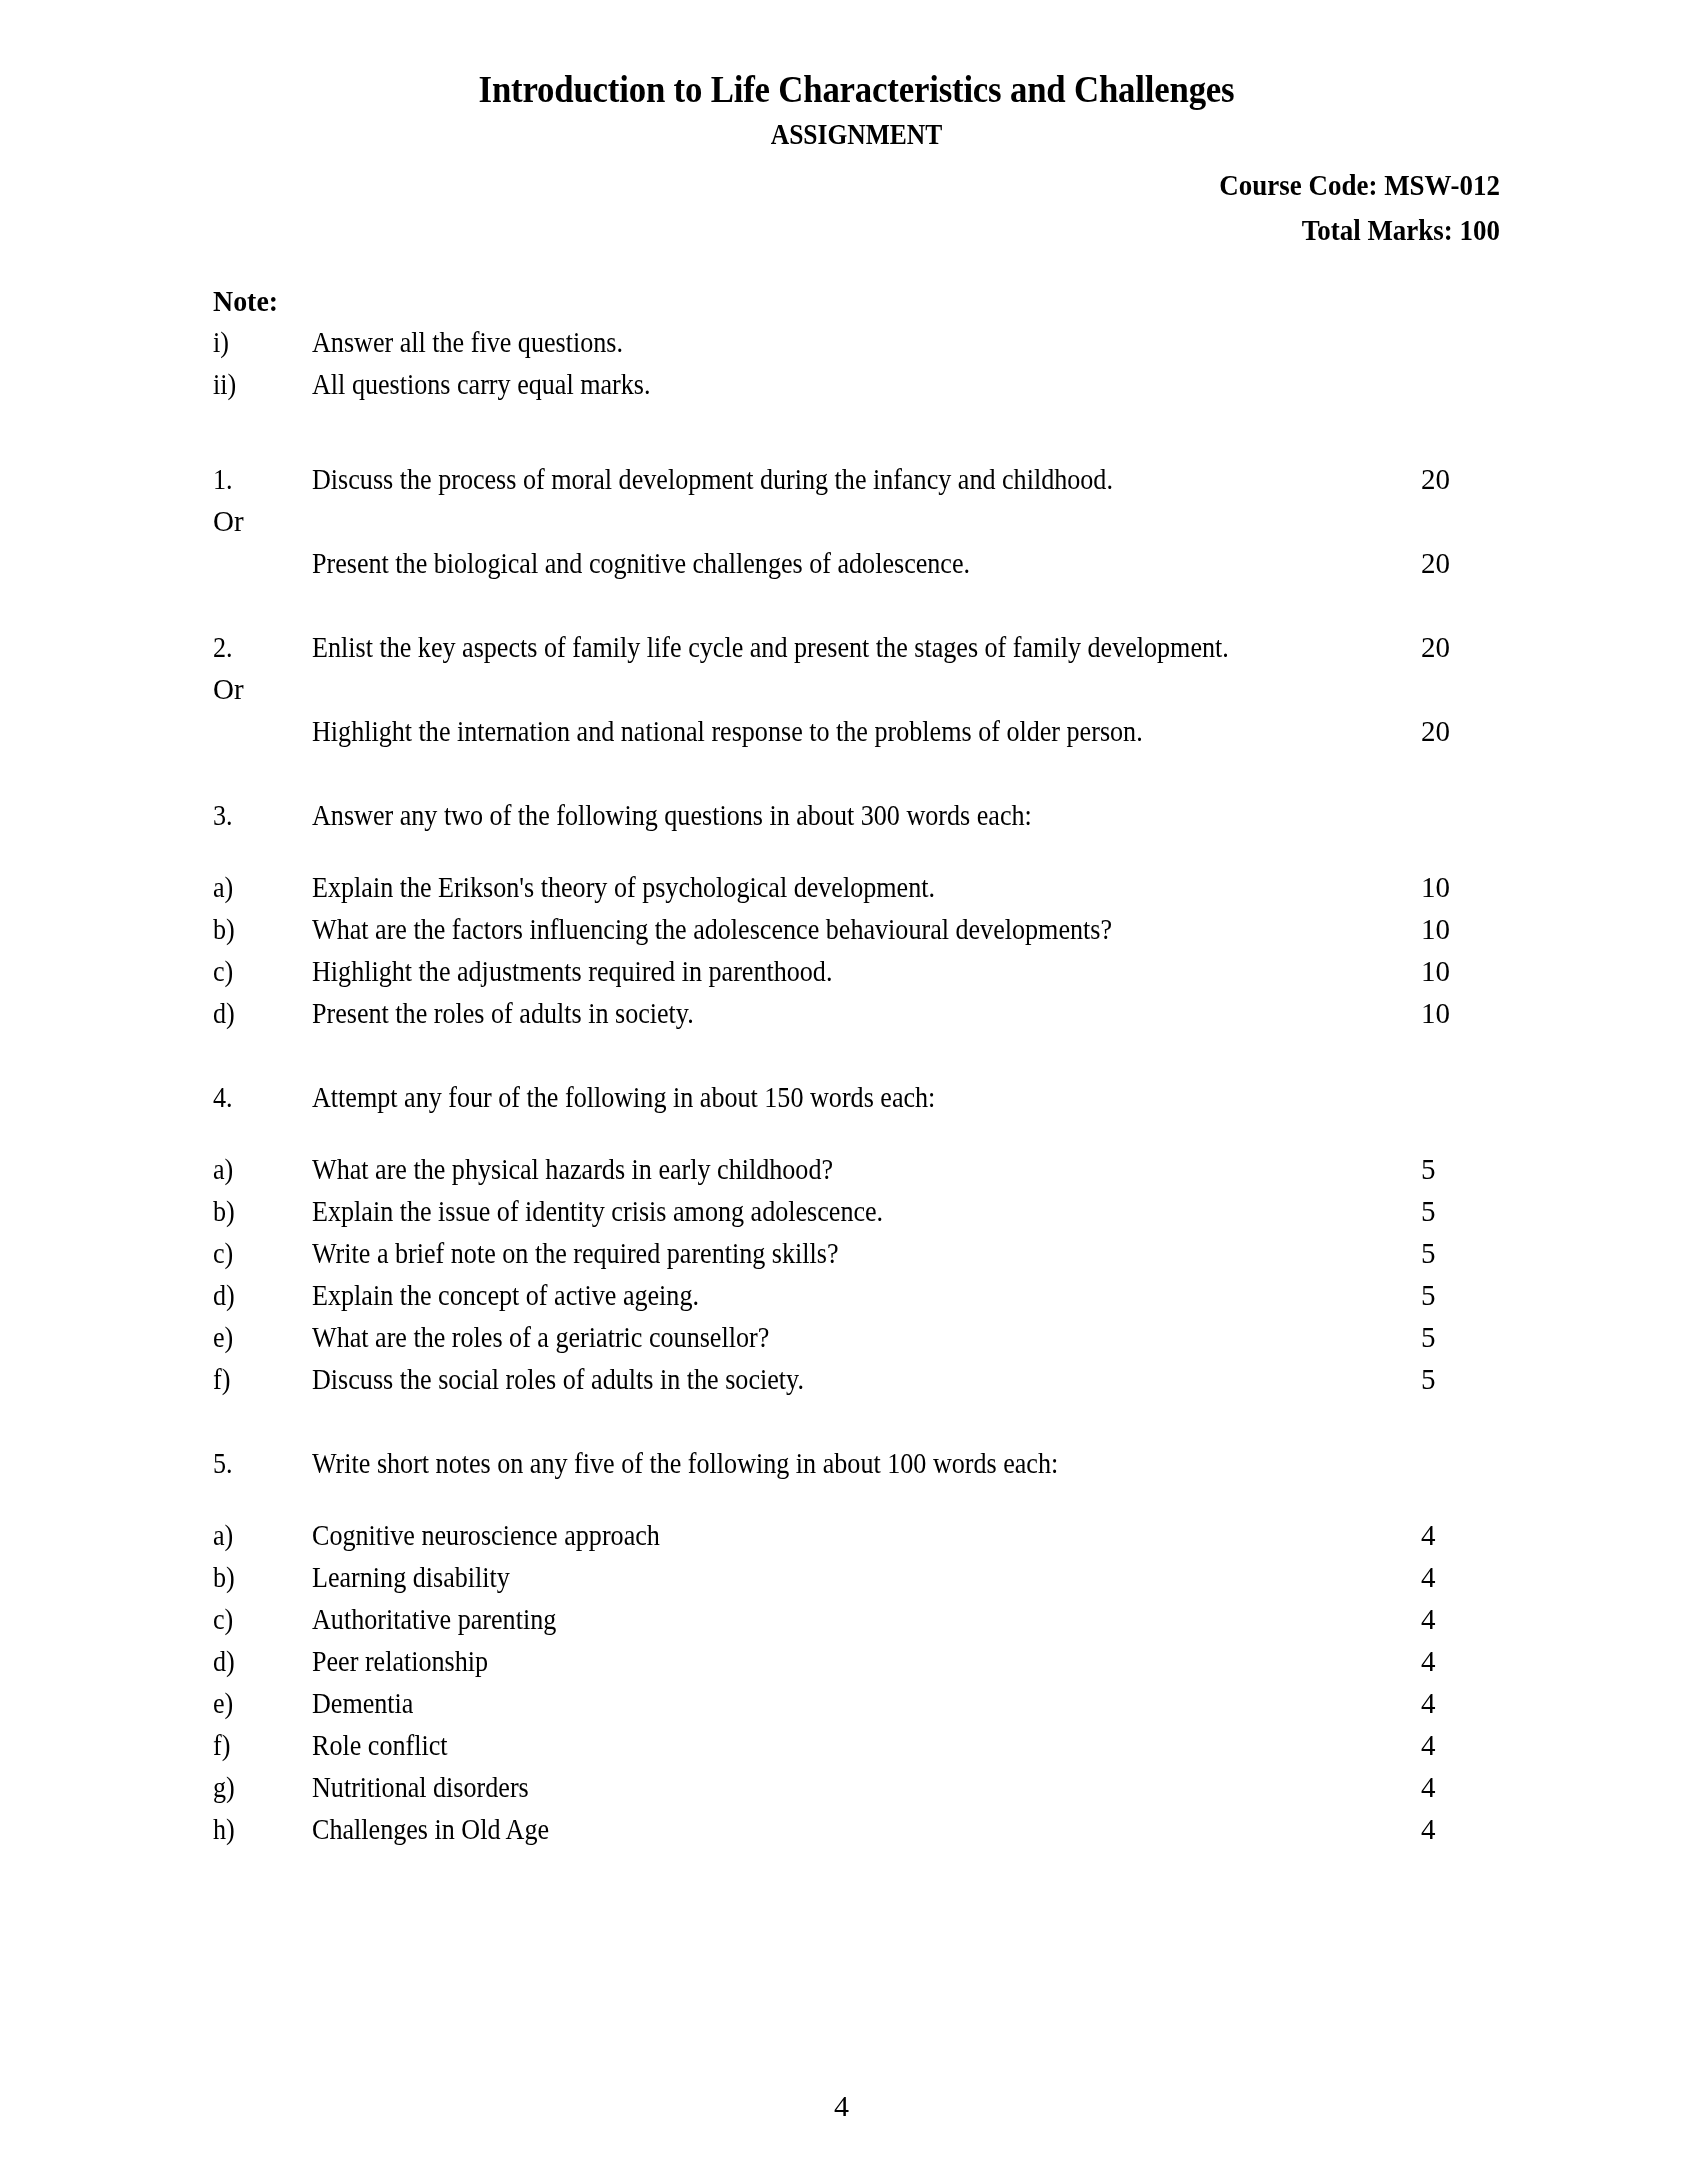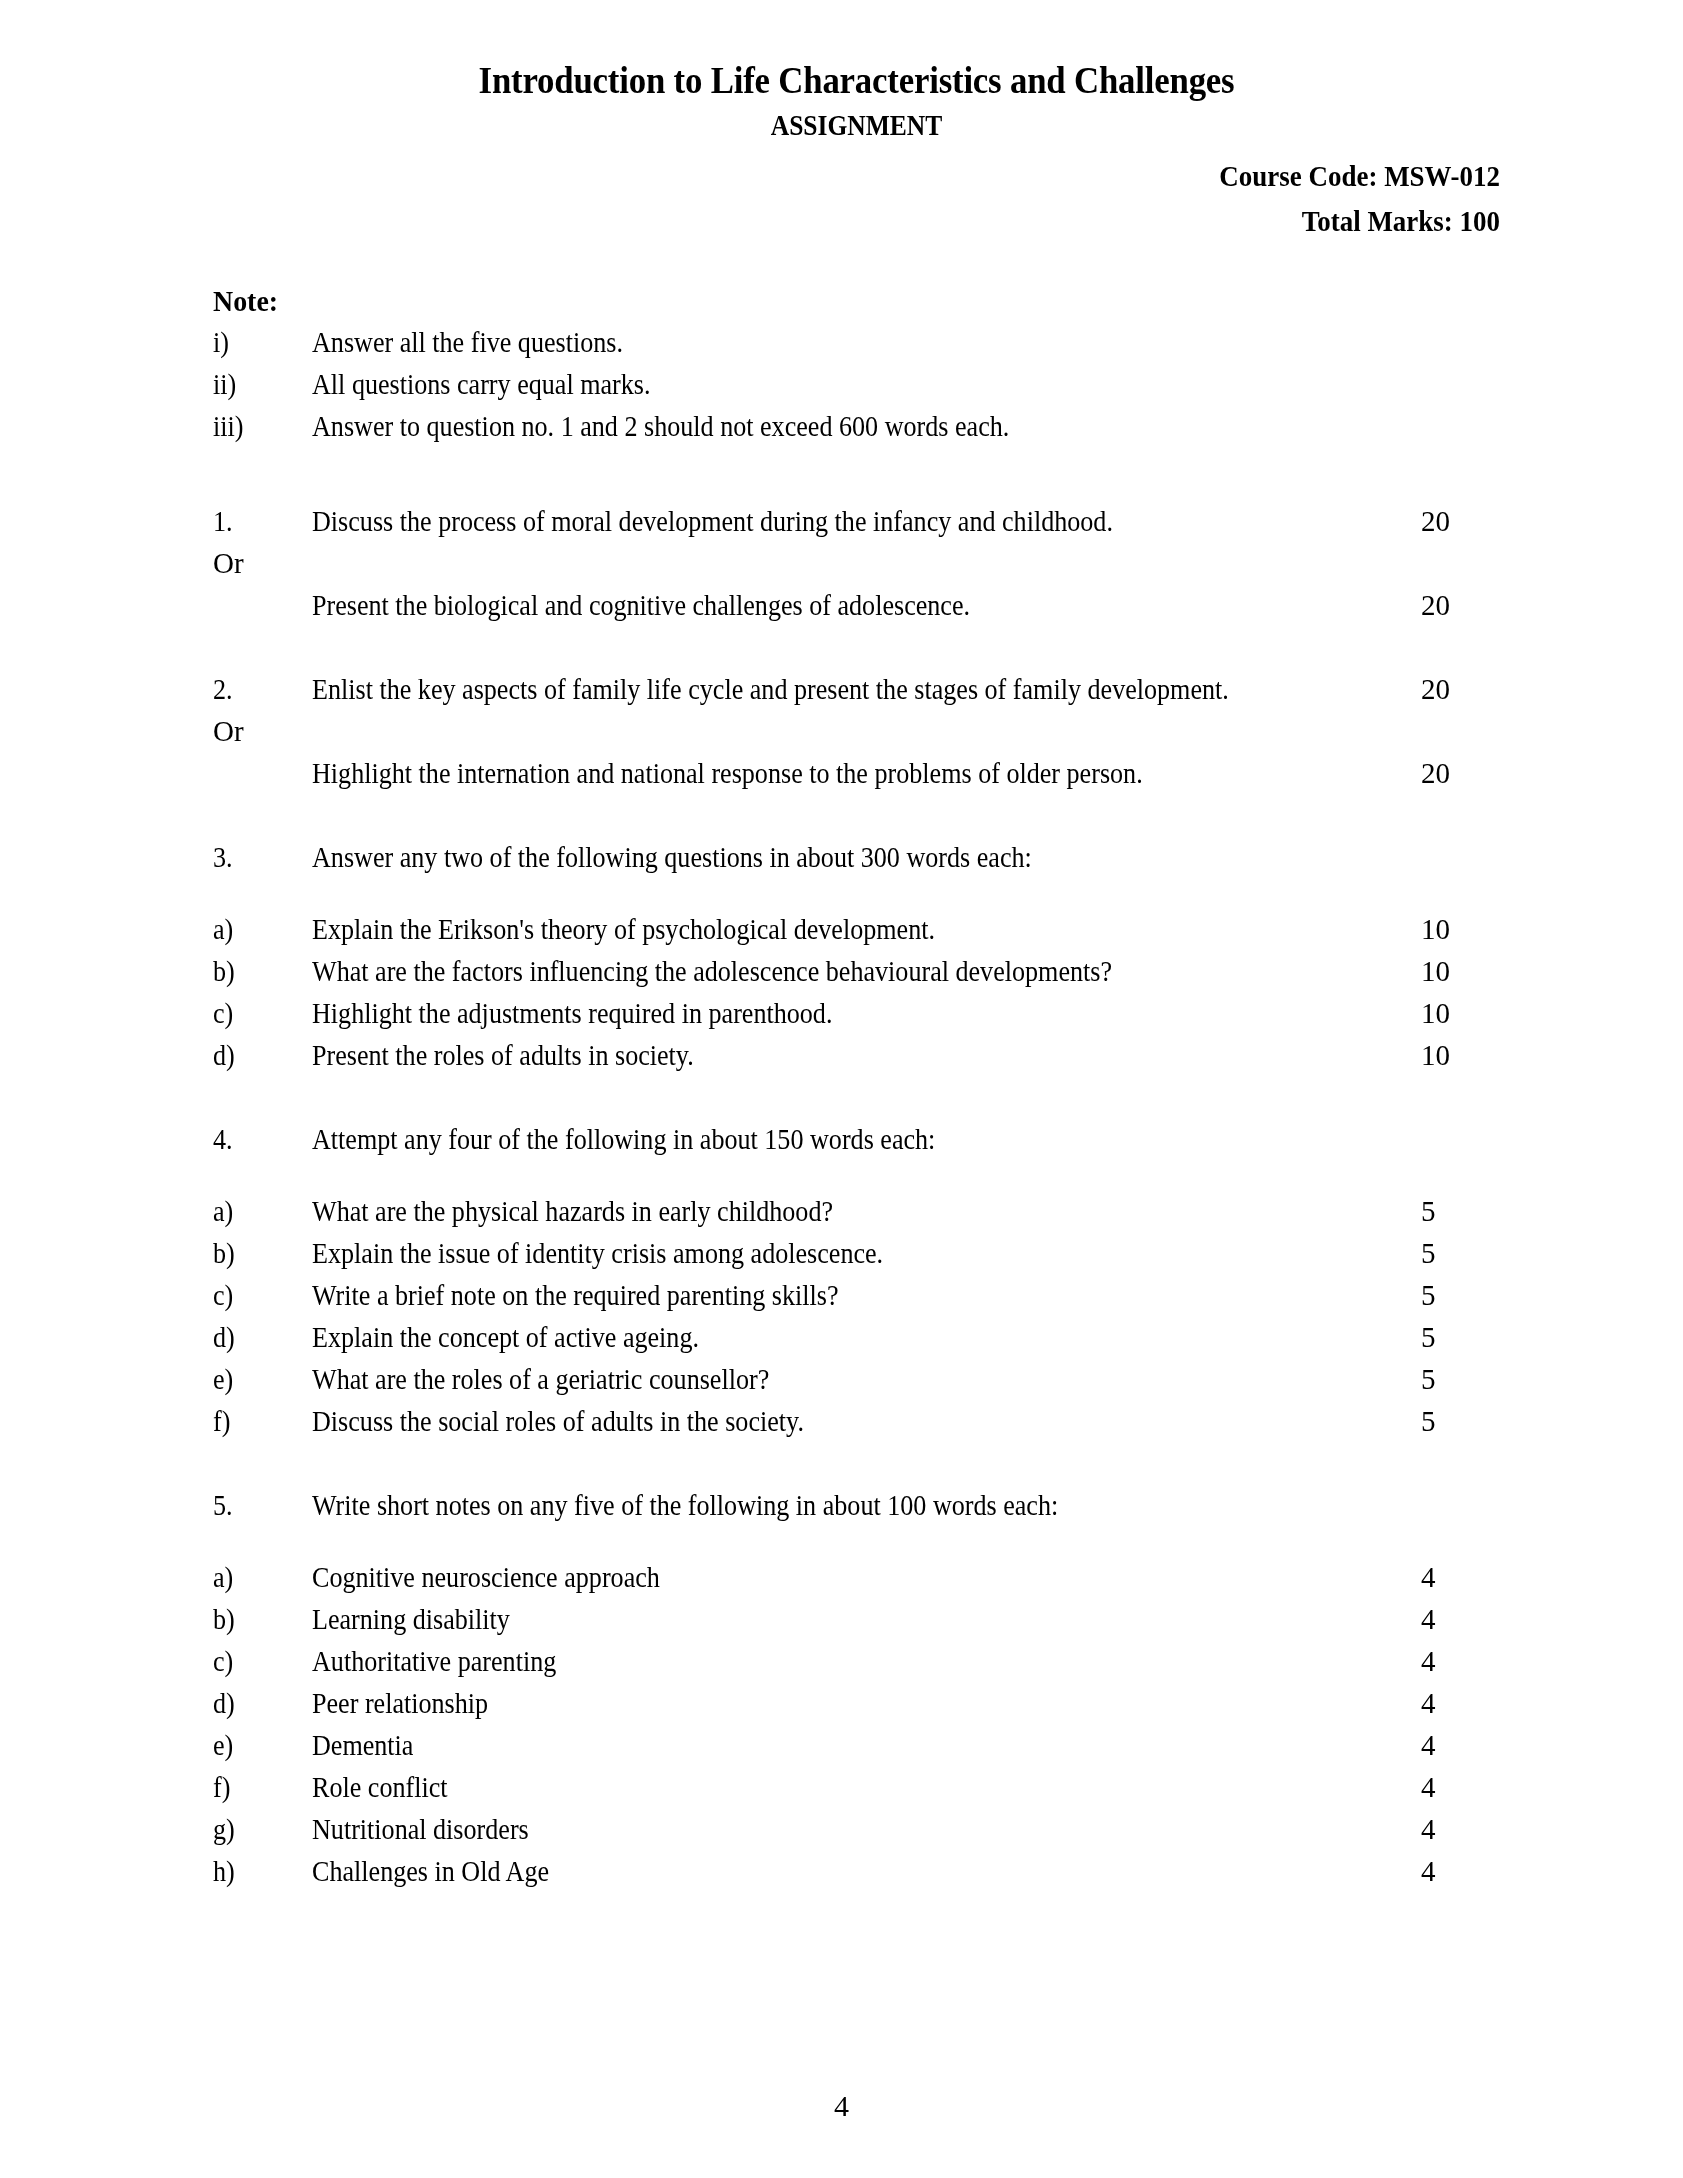--- a/index.html
+++ b/index.html
@@ -14,21 +14,21 @@
     background: #ffffff;
     font-family: "Liberation Serif", "DejaVu Serif", serif;
     color: #000000;
     overflow: hidden;
   }
 
   
   .doc-header {
     position: absolute;
     left: 213px;
-    top: 62px;
+    top: 71px;
     width: 1287px;
   }
   .doc-title {
     text-align: center;
     font-size: 37px;
     font-weight: bold;
     line-height: 1.0;
     letter-spacing: -0.2px;
     transform: scaleX(0.94);
     transform-origin: center center;
@@ -134,24 +134,20 @@
     <div class="note-label">Note:</div>
 
     <div class="row">
       <span class="marker">i)</span>
       <span class="content">Answer all the five questions.</span>
     </div>
     <div class="row">
       <span class="marker">ii)</span>
       <span class="content">All questions carry equal marks.</span>
     </div>
-    <div class="row">
-      <span class="marker">iii)</span>
-      <span class="content">Answer to question no. 1 and 2 should not exceed 600 words each.</span>
-    </div>
 
     <div class="gap-xl"></div>
 
     <div class="row">
       <span class="marker">1.</span>
       <span class="content">Discuss the process of moral development during the infancy and childhood.</span>
       <span class="marks">20</span>
     </div>
     <div class="or-row">Or</div>
     <div class="row">

